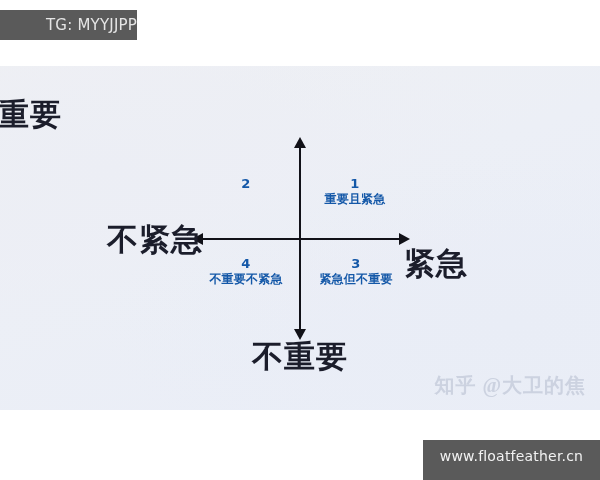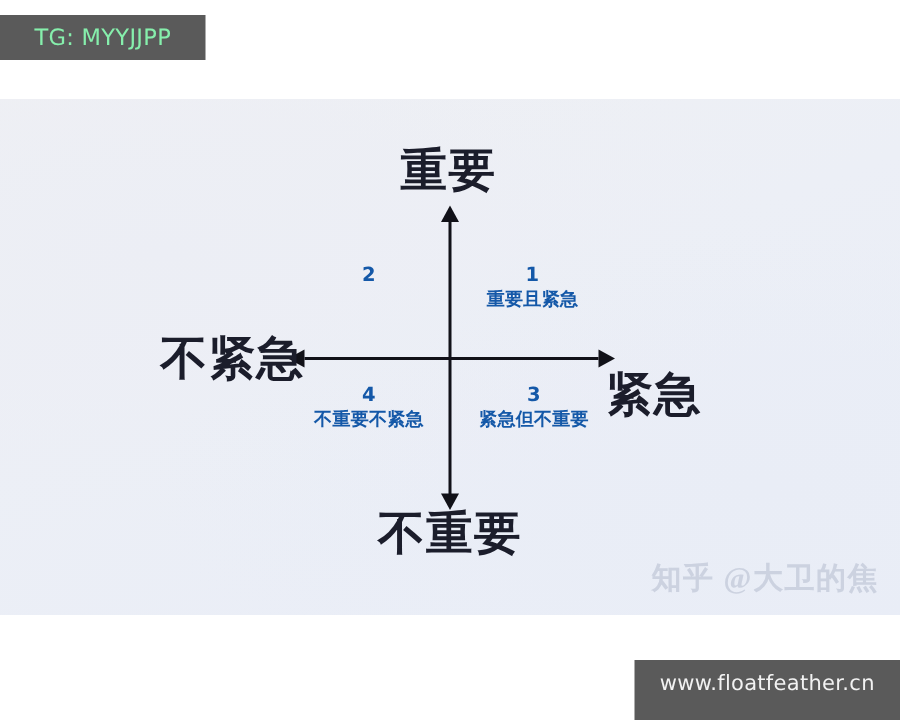--- a/index.html
+++ b/index.html
@@ -18,24 +18,24 @@
   }
 
   
   .tg-badge {
     position: absolute;
     left: 0;
     top: 10px;
     width: 137px;
     height: 30px;
     background: #5a5a5a;
-    color: #86efac;
+    color: #e5e5e5;
     font-size: 15px;
     line-height: 30px;
-    text-align: center;
+    text-align: right;
     letter-spacing: 0.2px;
     white-space: nowrap;
   }
 
   
   .canvas {
     position: absolute;
     left: 0;
     top: 66px;
     width: 600px;
@@ -105,21 +105,21 @@
     font-size: 31px;
     line-height: 1;
     white-space: nowrap;
     letter-spacing: 1px;
     text-align: center;
   }
   .label-top {
     left: 0;
     right: 0;
     top: 33px;
-    text-align: center;
+    text-align: left;
     margin-left: 0;
   }
   .label-top span { display: inline-block; margin-left: -2px; }
   .label-bottom {
     left: 0;
     right: 0;
     top: 275px;
     text-align: center;
   }
   .label-left {

